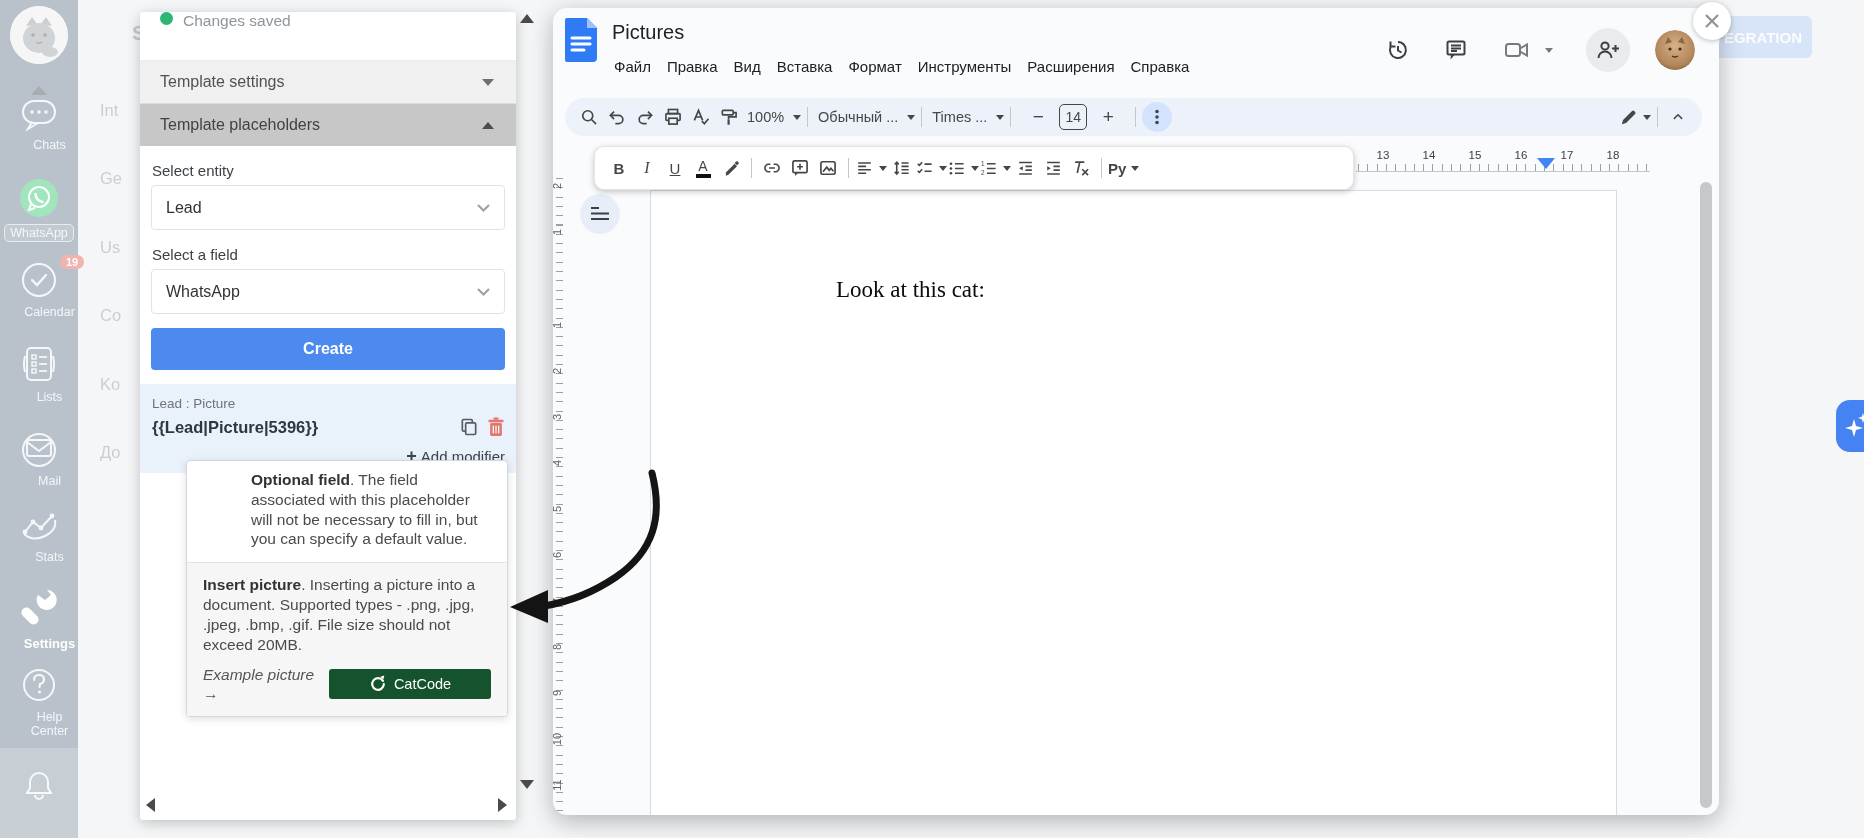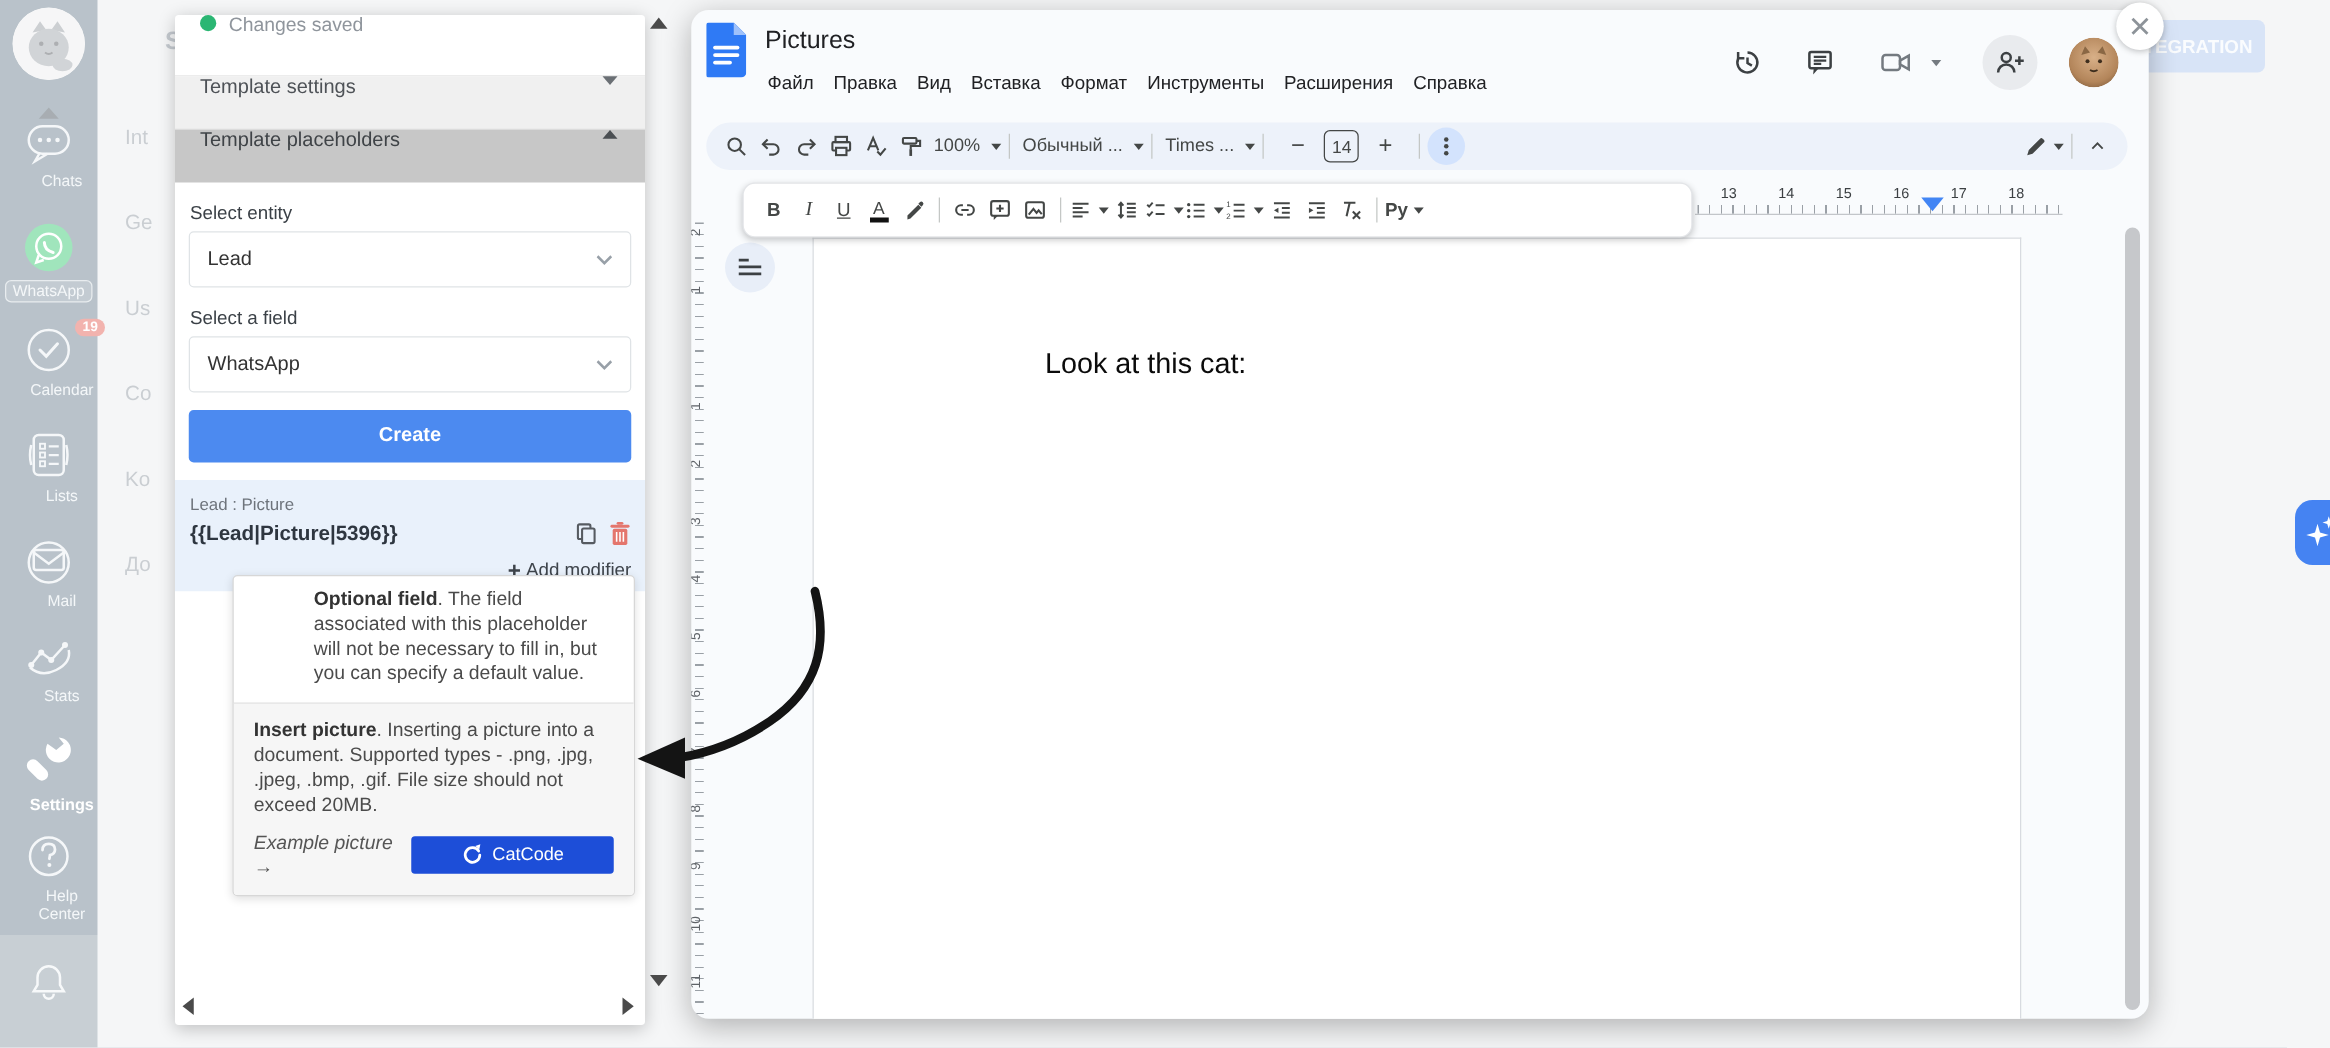--- a/index.html
+++ b/index.html
@@ -63,34 +63,34 @@
   .hruler-ticks{position:absolute;left:805px;top:156px;width:290px;height:7px;
     background:repeating-linear-gradient(to right,#9aa0a6 0 1px,transparent 1px 9.3px);}
   .hruler-line{position:absolute;left:803px;top:163px;width:294px;height:1px;background:#c3c6ca;}
   .ind-marker{position:absolute;left:984px;top:150px;width:0;height:0;border-left:9px solid transparent;border-right:9px solid transparent;border-top:11px solid #4285f4;}
   .vruler-ticks{position:absolute;left:3px;top:170px;width:7px;height:640px;
     background:repeating-linear-gradient(to bottom,#9aa0a6 0 1px,transparent 1px 9.3px);}
   .vruler-num{position:absolute;left:-13px;width:34px;text-align:center;font-size:11px;color:#5f6368;transform:rotate(-90deg);}
 
   .outline-btn{position:absolute;left:27px;top:186px;width:40px;height:40px;border-radius:50%;background:#e8eef8;display:flex;align-items:center;justify-content:center;}
   .page{position:absolute;left:97px;top:182px;width:967px;height:626px;background:#fff;border:1px solid #d8dbe0;border-bottom:none;box-sizing:border-box;}
-  .doc-text{position:absolute;left:185px;top:86px;font-family:Liberation Sans, sans-serif;font-size:23px;color:#0b0b0b;}
+  .doc-text{position:absolute;left:185px;top:86px;font-family:Liberation Serif, serif;font-size:23px;color:#0b0b0b;}
   .v-scrollbar{position:absolute;left:1147px;top:174px;width:12px;height:626px;background:#c6c8cb;border-radius:6px;}
 
   .close-x{position:absolute;left:1693px;top:2px;width:38px;height:38px;border-radius:50%;background:#fff;
            box-shadow:0 1px 5px rgba(0,0,0,.25);display:flex;align-items:center;justify-content:center;z-index:4;}
   .gemini{position:absolute;left:1836px;top:400px;width:42px;height:52px;background:#4583f2;border-radius:14px 0 0 14px;
           display:flex;align-items:center;justify-content:center;z-index:4;}
 
   
   .panel{position:absolute;left:140px;top:12px;width:376px;height:808px;background:#fff;border-radius:3px;
          box-shadow:0 3px 14px rgba(0,0,0,.22);z-index:5;color:#333;}
   .p-status{height:48px;display:flex;gap:10px;padding-left:20px;border-bottom:1px solid #ececec;color:#8f959c;font-size:15.5px;}
   .dot{width:13px;height:13px;border-radius:50%;background:#2bb673;}
-  .p-row{height:42px;display:flex;justify-content:space-between;padding:0 22px 0 20px;font-size:16px;color:#4e5257;gap:14px;}
+  .p-row{height:42px;display:flex;align-items:center;justify-content:space-between;padding:0 22px 0 20px;font-size:16px;color:#4e5257;gap:14px;}
   .p-row.settings{background:#f0f0f0;border-bottom:1px solid #dcdcdc;}
   .p-row.placeholders{background:#c7c7c7;color:#3f4347;}
   .tri-dn{width:0;height:0;border-left:6px solid transparent;border-right:6px solid transparent;border-top:7px solid #6a6f74;}
   .tri-up{width:0;height:0;border-left:6px solid transparent;border-right:6px solid transparent;border-bottom:7px solid #4a4e52;}
   .p-label{margin:16px 0 6px 12px;font-size:15px;color:#3b4147;}
   .select{margin:0 11px;height:43px;border:1px solid #dfe3e6;border-radius:4px;background:#fff;
           display:flex;align-items:center;justify-content:space-between;padding:0 14px;font-size:16px;color:#333;}
   .create-btn{margin:14px 11px 0;height:42px;background:#4c8af0;border-radius:4px;color:#fff;font-weight:bold;font-size:16px;
               display:flex;align-items:center;justify-content:center;}
   .ph-block{margin-top:14px;background:#e9f1fb;padding:12px 11px 8px 12px;}
@@ -100,21 +100,21 @@
   .ph-icons{display:flex;gap:8px;align-items:center;}
   .addmod{display:flex;justify-content:flex-end;align-items:center;gap:4px;margin-top:10px;font-size:15px;color:#3e444b;}
   .addmod .plus{font-size:18px;font-weight:bold;line-height:1;}
   .tooltip{position:absolute;left:46px;top:448px;width:320px;background:#fff;border:1px solid #d7d7d7;border-radius:4px;
            box-shadow:0 2px 8px rgba(0,0,0,.13);font-size:15.5px;line-height:1.28;color:#4b4b4b;overflow:hidden;}
   .tt-sec1{padding:9px 16px 13px;margin-left:48px;}
   .tt-sec2{padding:12px 16px 12px;background:#f6f6f6;border-top:1px solid #e3e3e3;}
   .tt-b{font-weight:bold;color:#333;}
   .tt-example{display:flex;align-items:center;gap:10px;margin-top:10px;}
   .tt-ex-label{font-style:italic;color:#555;}
-  .catcode-btn{height:30px;min-width:138px;background:#1d4ed8;border-radius:3px;color:#fff;font-size:14.5px;
+  .catcode-btn{height:30px;min-width:138px;background:#14532d;border-radius:3px;color:#fff;font-size:14.5px;
                display:flex;align-items:center;justify-content:center;gap:7px;padding:0 12px;}
   .scroll-arrow{position:absolute;width:0;height:0;z-index:6;}
   .sa-up{left:520px;top:14px;border-left:7px solid transparent;border-right:7px solid transparent;border-bottom:9px solid #4a4a4a;}
   .sa-down{left:520px;top:780px;border-left:7px solid transparent;border-right:7px solid transparent;border-top:9px solid #4a4a4a;}
   .sa-left{left:146px;top:798px;border-top:7px solid transparent;border-bottom:7px solid transparent;border-right:9px solid #4a4a4a;}
   .sa-right{left:498px;top:798px;border-top:7px solid transparent;border-bottom:7px solid transparent;border-left:9px solid #4a4a4a;}
   .arrow-annot{position:absolute;left:500px;top:455px;z-index:6;}
 </style>
 </head>
 <body>

